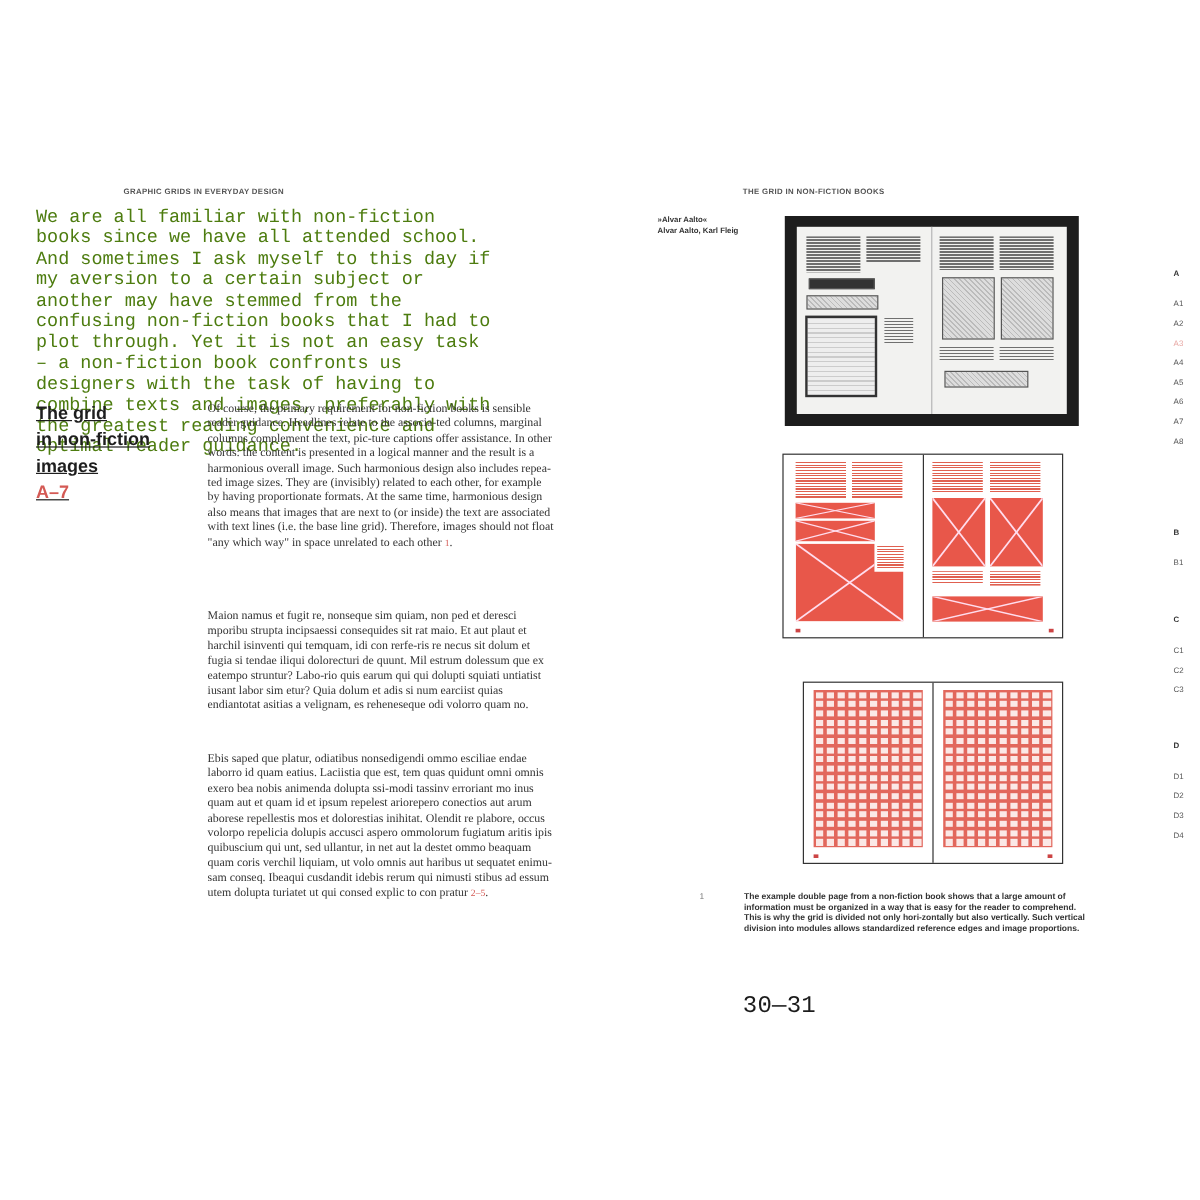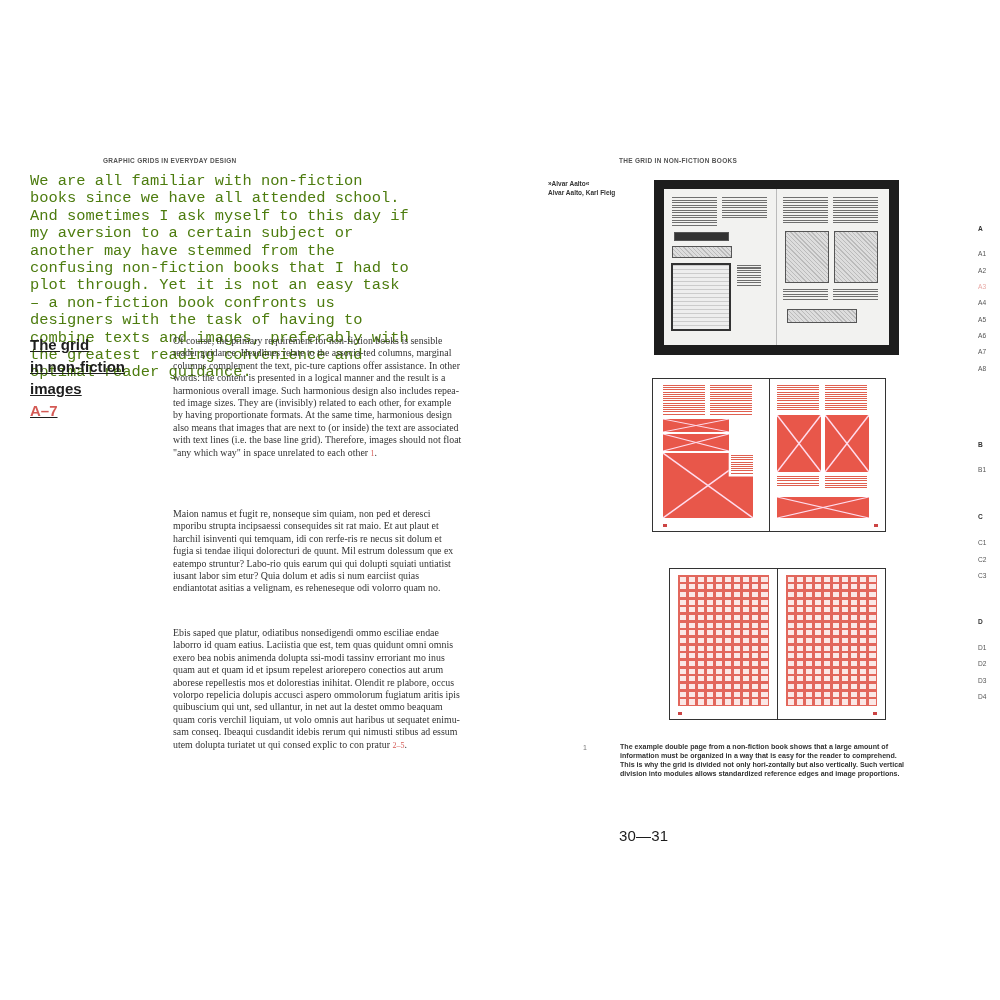--- a/index.html
+++ b/index.html
@@ -89,21 +89,21 @@
     font-family: "Liberation Sans", sans-serif; font-size: 7px; color: #777;
   }
   .footnote {
     position: absolute; left: 620px; top: 743px; width: 290px;
     font-family: "Liberation Sans", sans-serif; font-size: 7.1px; line-height: 8.9px;
     color: #333; font-weight: bold;
   }
 
   .folio {
     position: absolute; left: 619px; top: 827px;
-    font-family: Liberation Sans, sans-serif; font-size: 15px; color: #1c1c1c; letter-spacing: 0.2px;
+    font-family: Liberation Mono, monospace; font-size: 20px; color: #1c1c1c; letter-spacing: 0.2px;
   }
 
   .index-tab {
     position: absolute; left: 978px; width: 20px; text-align: left;
     font-family: "Liberation Sans", sans-serif; font-size: 6.6px; color: #555;
   }
   .index-tab.head { font-weight: bold; color: #333; }
   .index-tab.active { color: #e8a8a4; }
 </style>
 </head>

